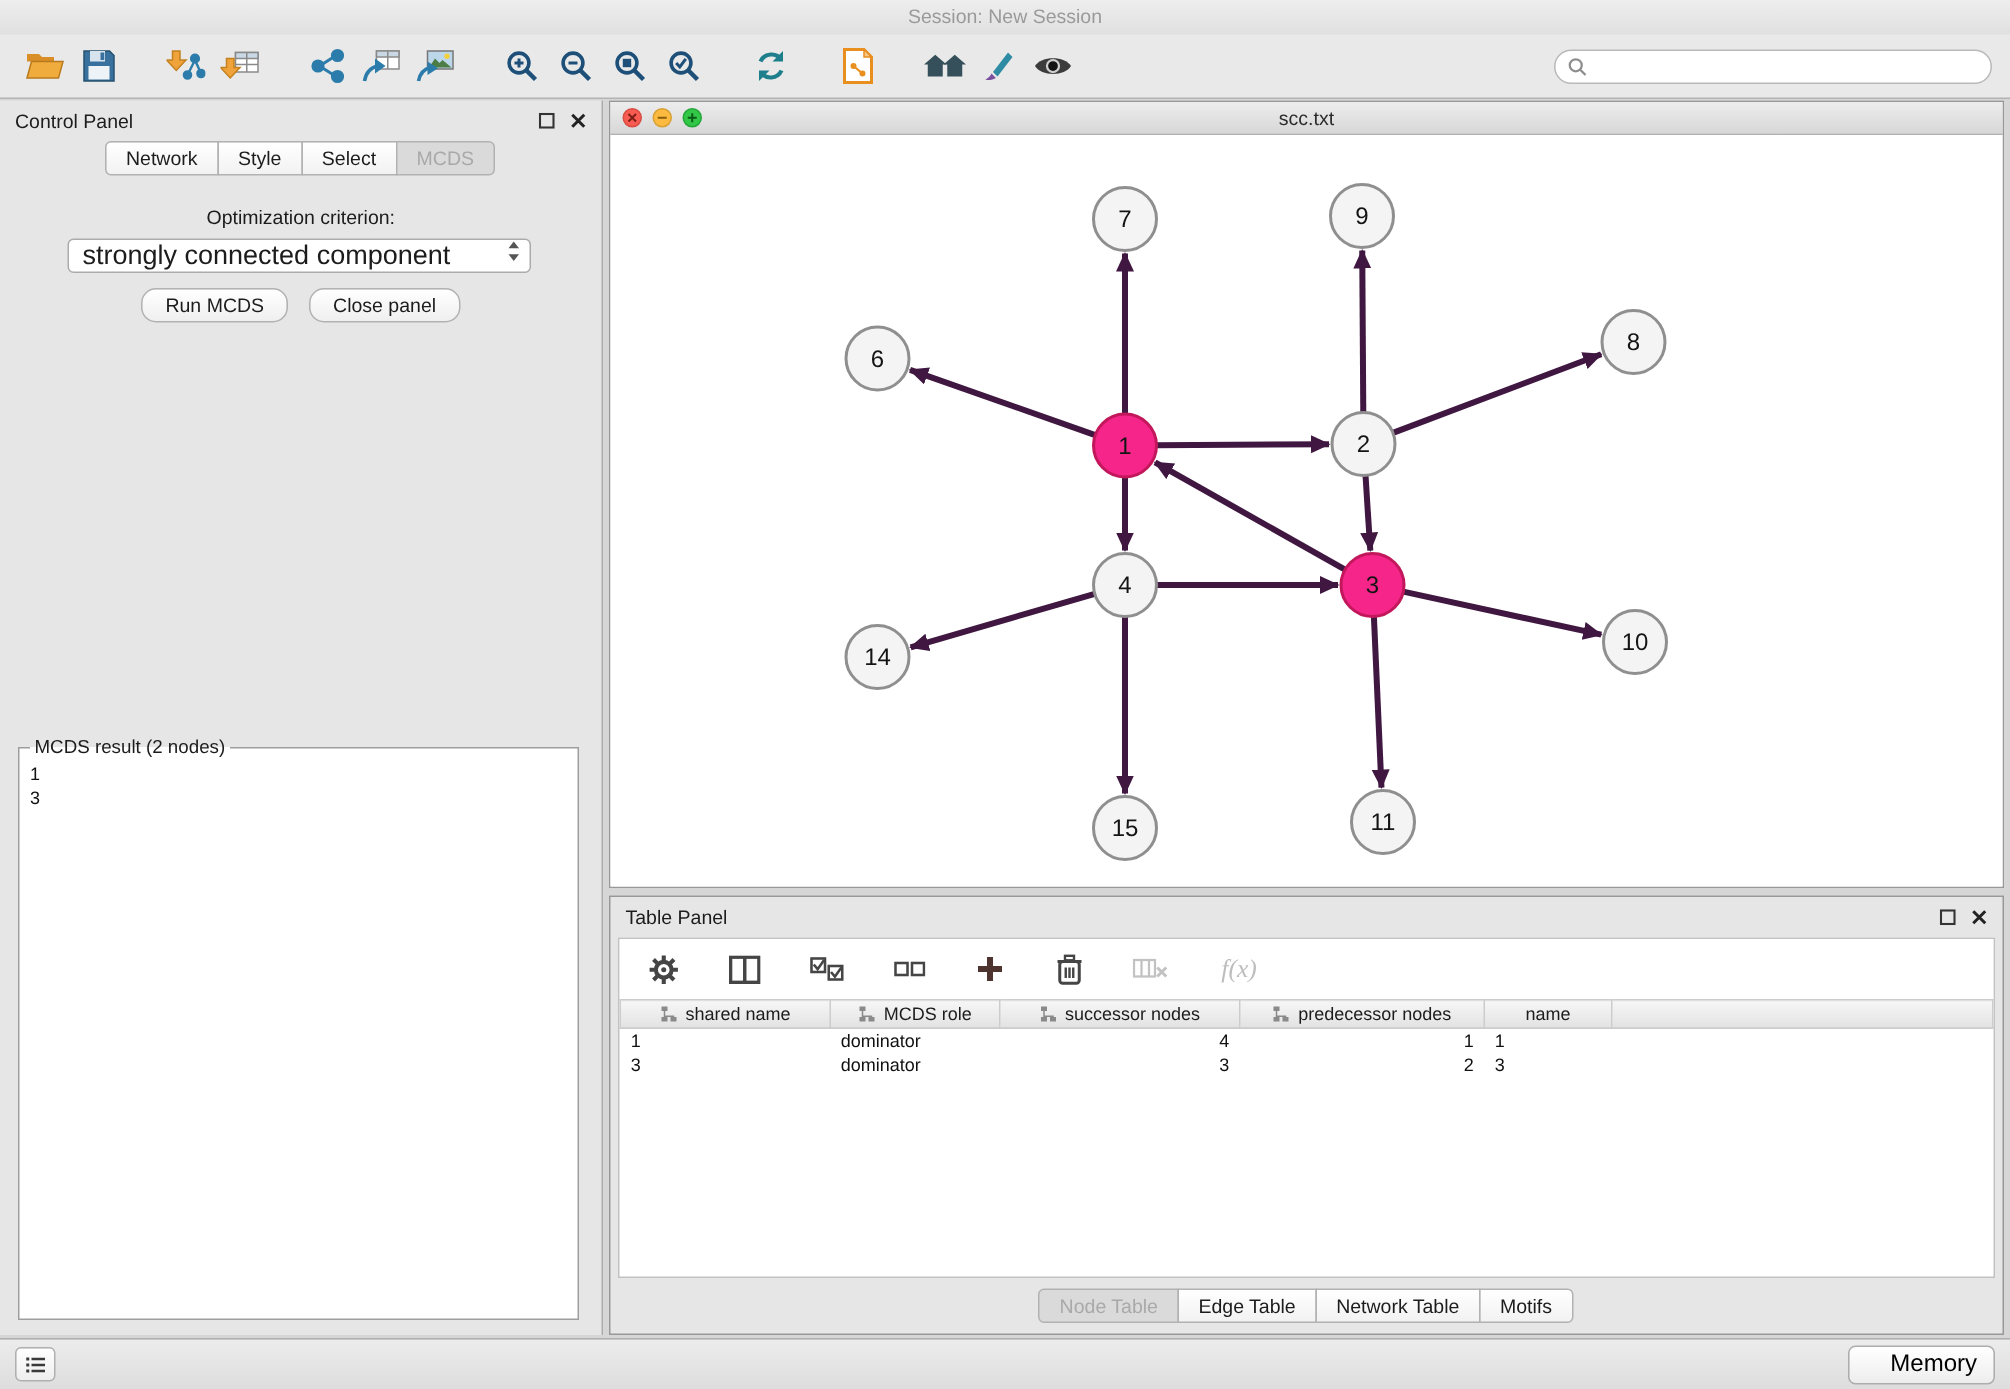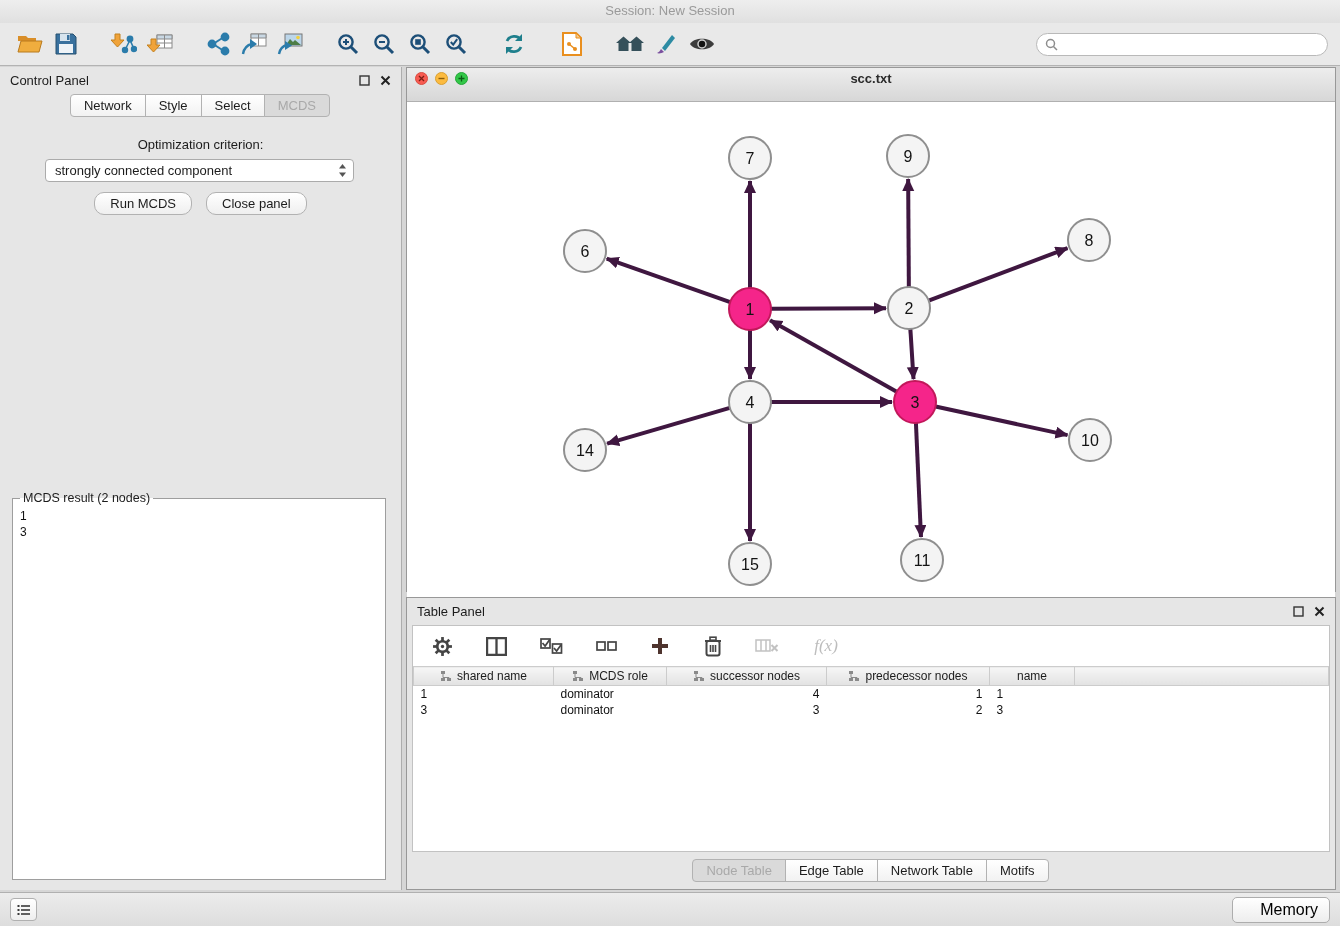--- a/index.html
+++ b/index.html
@@ -43,42 +43,42 @@
     border:1px solid #b2b2b2; background:linear-gradient(#ffffff,#f2f2f2);
     padding:3px 13px; font-size:13px; margin-left:-1px; color:#1c1c1c;
   }
   .seg-tab:first-child { border-radius:4px 0 0 4px; }
   .seg-tab:last-child { border-radius:0 4px 4px 0; }
   .seg-tab.active { background:#dadada; color:#a9a9a9; }
   .opt-label { position:absolute; top:70px; left:0; right:0; text-align:center; font-size:13px; }
   .dropdown {
     position:absolute; top:92px; left:45px; right:47px; height:23px;
     background:#fff; border:1px solid #ababab; border-radius:4px;
-    display:flex; align-items:center; padding:0 6px 0 9px; font-size:13px;
+    display:flex; padding:0 6px 0 9px; font-size:18px;
   }
   .dropdown .dd-arrows { margin-left:auto; }
   .cp-buttons { position:absolute; top:125px; left:0; right:0; display:flex; justify-content:center; gap:14px; }
   .btn {
     background:linear-gradient(#ffffff,#efefef); border:1px solid #b2b2b2; border-radius:10px;
     padding:3px 15px; font-size:13px; font-family:"Liberation Sans",sans-serif; color:#1c1c1c;
   }
   fieldset.resultbox {
     position:absolute; top:424px; left:12px; right:15px; bottom:10px;
     background:#fff; border:1px solid #9e9e9e; padding:3px 7px;
   }
   fieldset.resultbox legend { font-size:12.5px; padding:0 3px; color:#1c1c1c; }
   .result-text { font-size:12px; line-height:16px; white-space:pre-line; color:#111; }
   
   .net-window {
     position:absolute; left:406px; top:67px; width:930px; height:525px;
     background:#fff; border:1px solid #989898;
   }
   .net-title {
-    height:34px; background:linear-gradient(#ededed,#d7d7d7); border-bottom:1px solid #b0b0b0;
-    text-align:center; line-height:22px; font-size:13px; color:#2b2b2b; position:relative;font-weight:bold;
+    height:22px; background:linear-gradient(#ededed,#d7d7d7); border-bottom:1px solid #b0b0b0;
+    text-align:center; line-height:22px; font-size:13px; color:#2b2b2b; position:relative;
   }
   .lights { position:absolute; left:8px; top:4px; display:flex; gap:7px; }
   .light { width:13px; height:13px; border-radius:50%; display:flex; align-items:center; justify-content:center; }
   .net-canvas { width:928px; height:501px; display:block; background:#fff; }
   .net-canvas text { font-size:16px; fill:#141414; font-family:"Liberation Sans",sans-serif; }
   
   .table-panel {
     position:absolute; left:406px; top:597px; width:930px; height:293px;
     background:#e6e6e6; border:1px solid #989898;
   }

